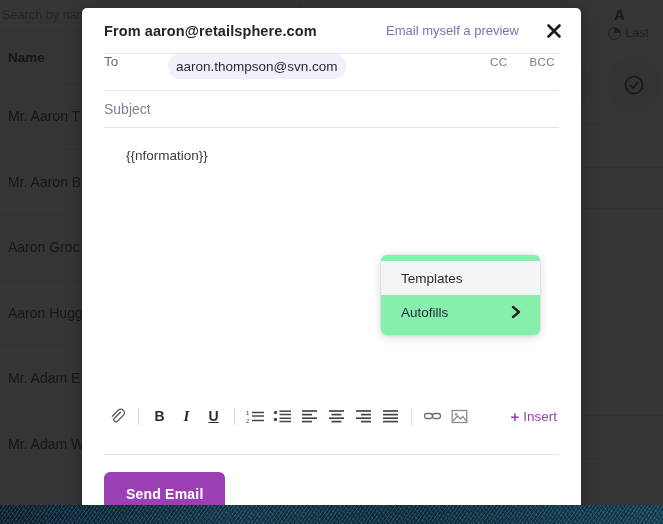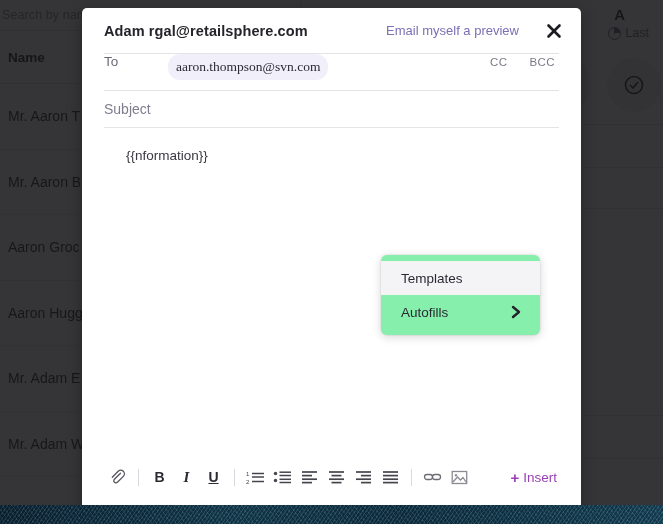--- a/index.html
+++ b/index.html
@@ -260,21 +260,20 @@
     width: 64px;
     flex: none;
   }
   .recipient-chip {
     background: #f1effa;
     color: #2b2b33;
     font-size: 13.5px;
     padding: 5px 8px;
     border-radius: 12px;
     white-space: nowrap;
-    font-family: Liberation Serif, serif;
   }
   .field-spacer { flex: 1; }
   .cc-btn, .bcc-btn {
     font-size: 11.5px;
     color: #7a7a87;
     letter-spacing: .4px;
     cursor: pointer;
     padding: 2px 4px;
   }
   .bcc-btn { margin-left: 14px; }
@@ -459,21 +458,21 @@
     <div class="bg-spacer"></div>
   </div>
 
 </div>
 
 <div id="dim-overlay"></div>
 
 <div id="email-modal">
 
   <div class="modal-header">
-    <span class="from-text">Adam rgal@retailsphere.com</span>
+    <span class="from-text">From aaron@retailsphere.com</span>
     <span class="header-spacer"></span>
     <span class="preview-link">Email myself a preview</span>
     <span class="close-x">
       <svg width="16" height="16" viewBox="0 0 16 16">
         <line x1="2.5" y1="2.5" x2="13.5" y2="13.5" stroke="#1c1c22" stroke-width="2.6" stroke-linecap="round"></line>
         <line x1="13.5" y1="2.5" x2="2.5" y2="13.5" stroke="#1c1c22" stroke-width="2.6" stroke-linecap="round"></line>
       </svg>
     </span>
   </div>
 
@@ -592,16 +591,19 @@
     </div>
     <div class="tb-spacer"></div>
     <div class="insert-btn">
       <span class="insert-plus">+</span>
       <span>Insert</span>
     </div>
   </div>
 
   <div class="footer-sep"></div>
 
+  <div class="modal-footer">
+    <button class="send-btn">Send Email</button>
+  </div>
 
 </div>
 
 <div id="bottom-strip"></div>
 
 </body></html>

